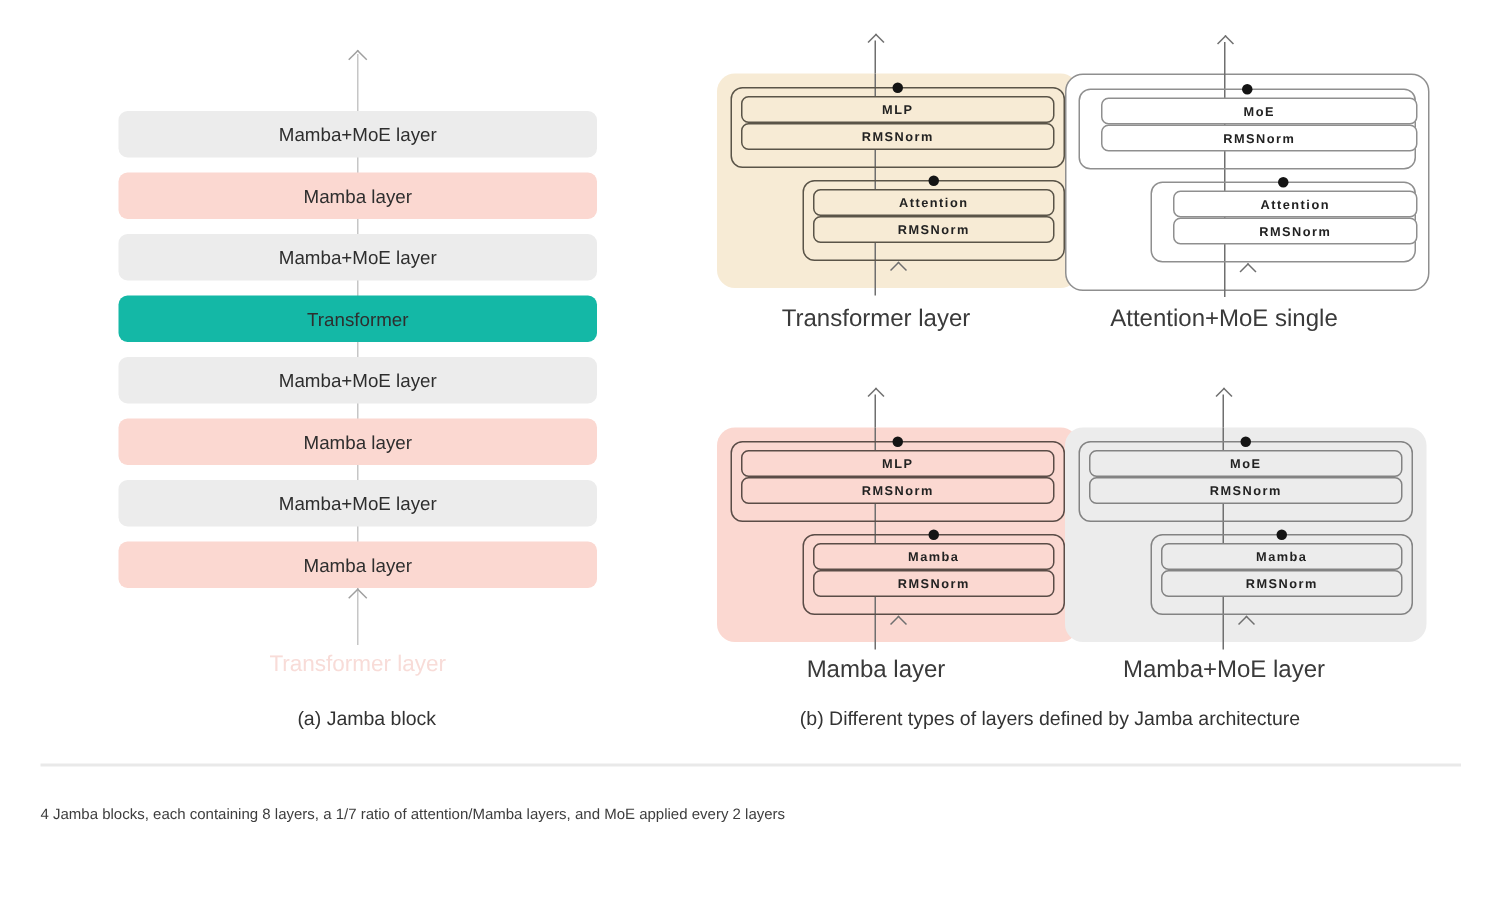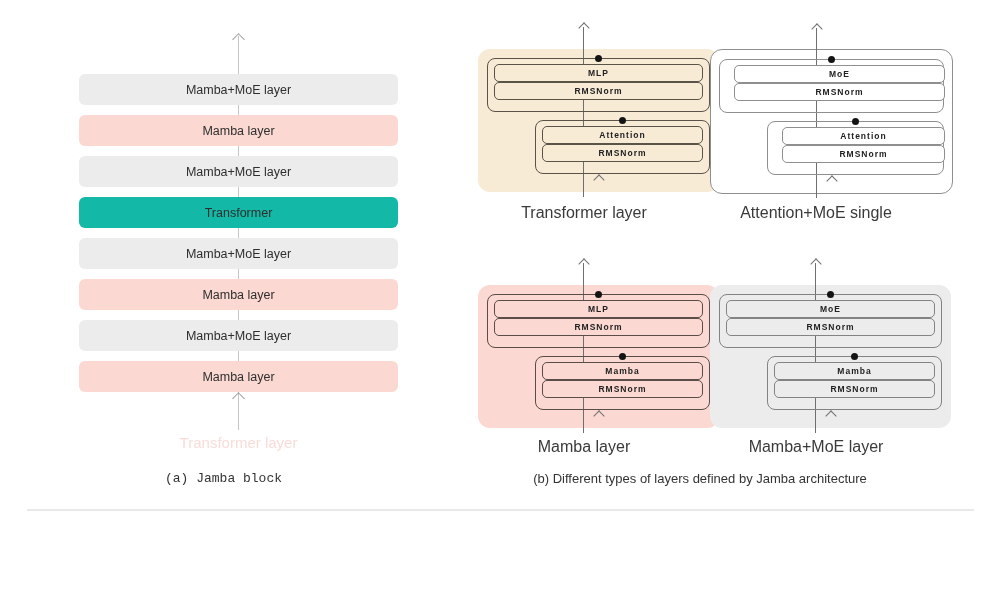--- a/index.html
+++ b/index.html
@@ -14,21 +14,21 @@
   .stack-chev-bottom{left:234px;top:394px;}
   .layer-row{position:absolute;left:79px;width:319px;height:31px;border-radius:6px;
     display:flex;align-items:center;justify-content:center;
     font-size:12.5px;color:#2e2e2e;}
   .bg-moe{background:#ececec;}
   .bg-mamba{background:#fbd8d1;}
   .bg-transformer{background:#14b8a6;}
   .ghost-label{position:absolute;left:79px;width:319px;top:434px;text-align:center;
     font-size:15px;color:#f8dcd8;}
   .caption{position:absolute;font-size:13px;color:#333;text-align:center;}
-  .caption-a{left:64px;width:319px;top:471px;font-family:Liberation Mono, monospace;}
+  .caption-a{left:85px;width:319px;top:471px;}
   .caption-b{left:478px;width:444px;top:471px;}
 
   
   .diagram{position:absolute;width:212px;height:143px;border-radius:12px;padding-left:29px;}
   .d-tan{background:#f7ebd5;--bc:#5a5448;--fill:#f7ebd5;}
   .d-white{background:#ffffff;border:1px solid #8f8f8f;--bc:#8f8f8f;--fill:#ffffff;}
   .d-pink{background:#fbd8d1;--bc:#5a4c47;--fill:#fbd8d1;}
   .d-gray{background:#ececec;--bc:#838383;--fill:#ececec;}
   .d-white .group,.d-white .ibox{left:8px;right:8px;}
   .vline{position:absolute;left:105px;top:0;bottom:-5px;width:1px;background:#6f6f6f;}
@@ -141,13 +141,14 @@
     <div class="ibox">RMSNorm</div>
   </div>
   <div class="in-chev"></div>
 </div>
 <div class="diagram-label" style="left:710px;top:438px">Mamba+MoE layer</div>
 
 <div class="caption caption-b">(b) Different types of layers defined by Jamba architecture</div>
 
 <div class="divider"></div>
 <div class="footer-text">
+  <div>4 Jamba blocks, each containing 8 layers, a 1/7 ratio of attention/Mamba layers, and MoE applied every 2 layers</div>
 </div>
 
 </body></html>

